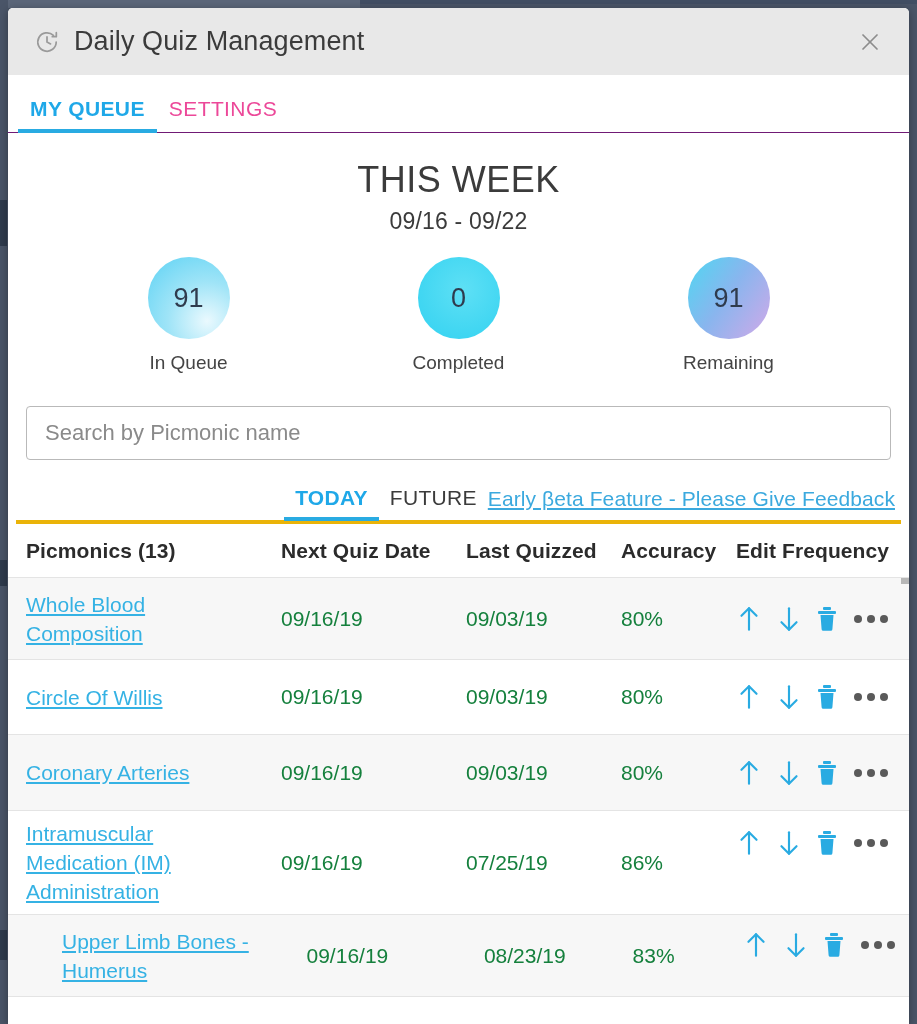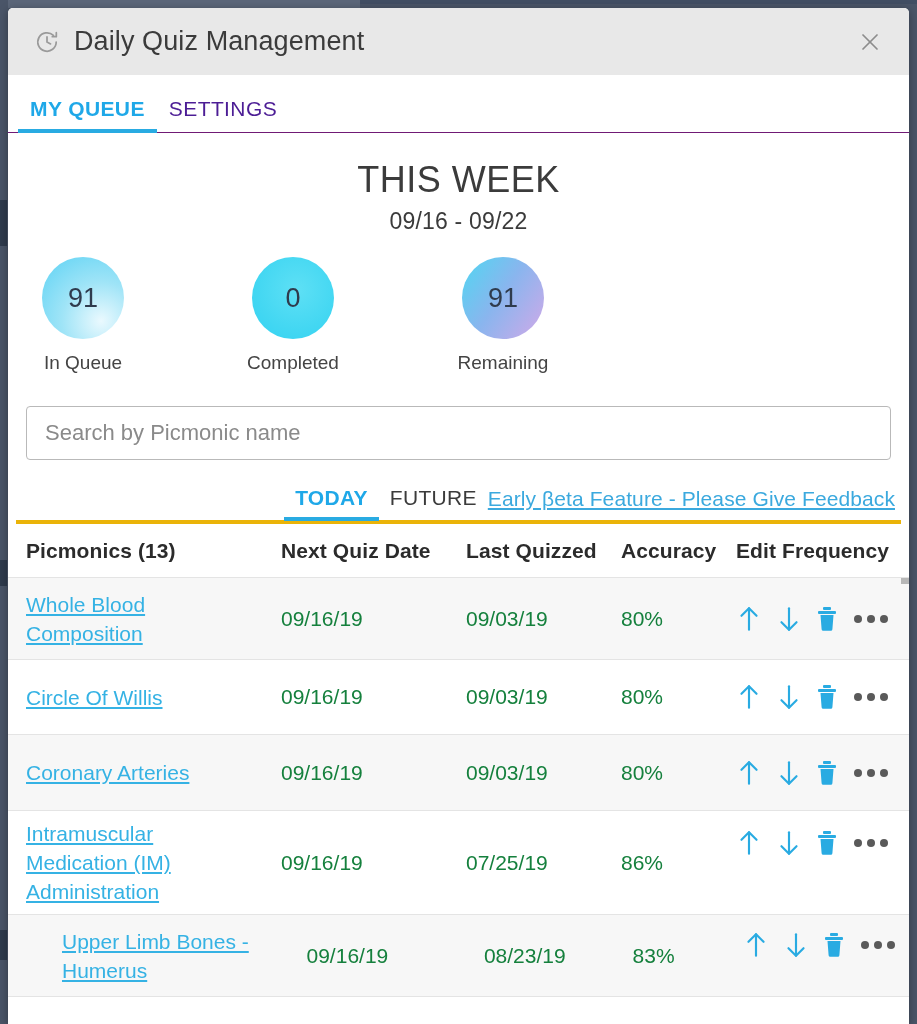--- a/index.html
+++ b/index.html
@@ -78,21 +78,21 @@
     align-items: flex-end;
     padding-left: 10px;
     border-bottom: 1px solid #701a75;
     position: relative;
   }
   .toptab {
     font-size: 21px;
     font-weight: 700;
     letter-spacing: .4px;
     padding: 0 12px 11px 12px;
-    color: #4c1d95;
+    color: #ec4899;
     cursor: pointer;
     position: relative;
   }
   .toptab.active { color: #1fa8e8; }
   .toptab.active::after {
     content: "";
     position: absolute; left: 0; right: 0; bottom: -1px;
     height: 4px; background: #29abe2;
   }
   .toptab.inactive { font-weight: 400; }
@@ -107,22 +107,22 @@
   }
   .week-range {
     font-size: 23px;
     color: #3b3b3b;
     margin-top: 7px;
     letter-spacing: .2px;
   }
 
   .stats {
     display: flex;
-    justify-content: flex-start;
-    gap: 60px;
+    justify-content: center;
+    gap: 120px;
     margin-top: 22px;
   }
   .stat { width: 150px; text-align: center; }
   .bubble {
     width: 82px; height: 82px;
     border-radius: 50%;
     margin: 0 auto;
     display: flex; align-items: center; justify-content: center;
     font-size: 27px;
     color: #2f3b4d;

